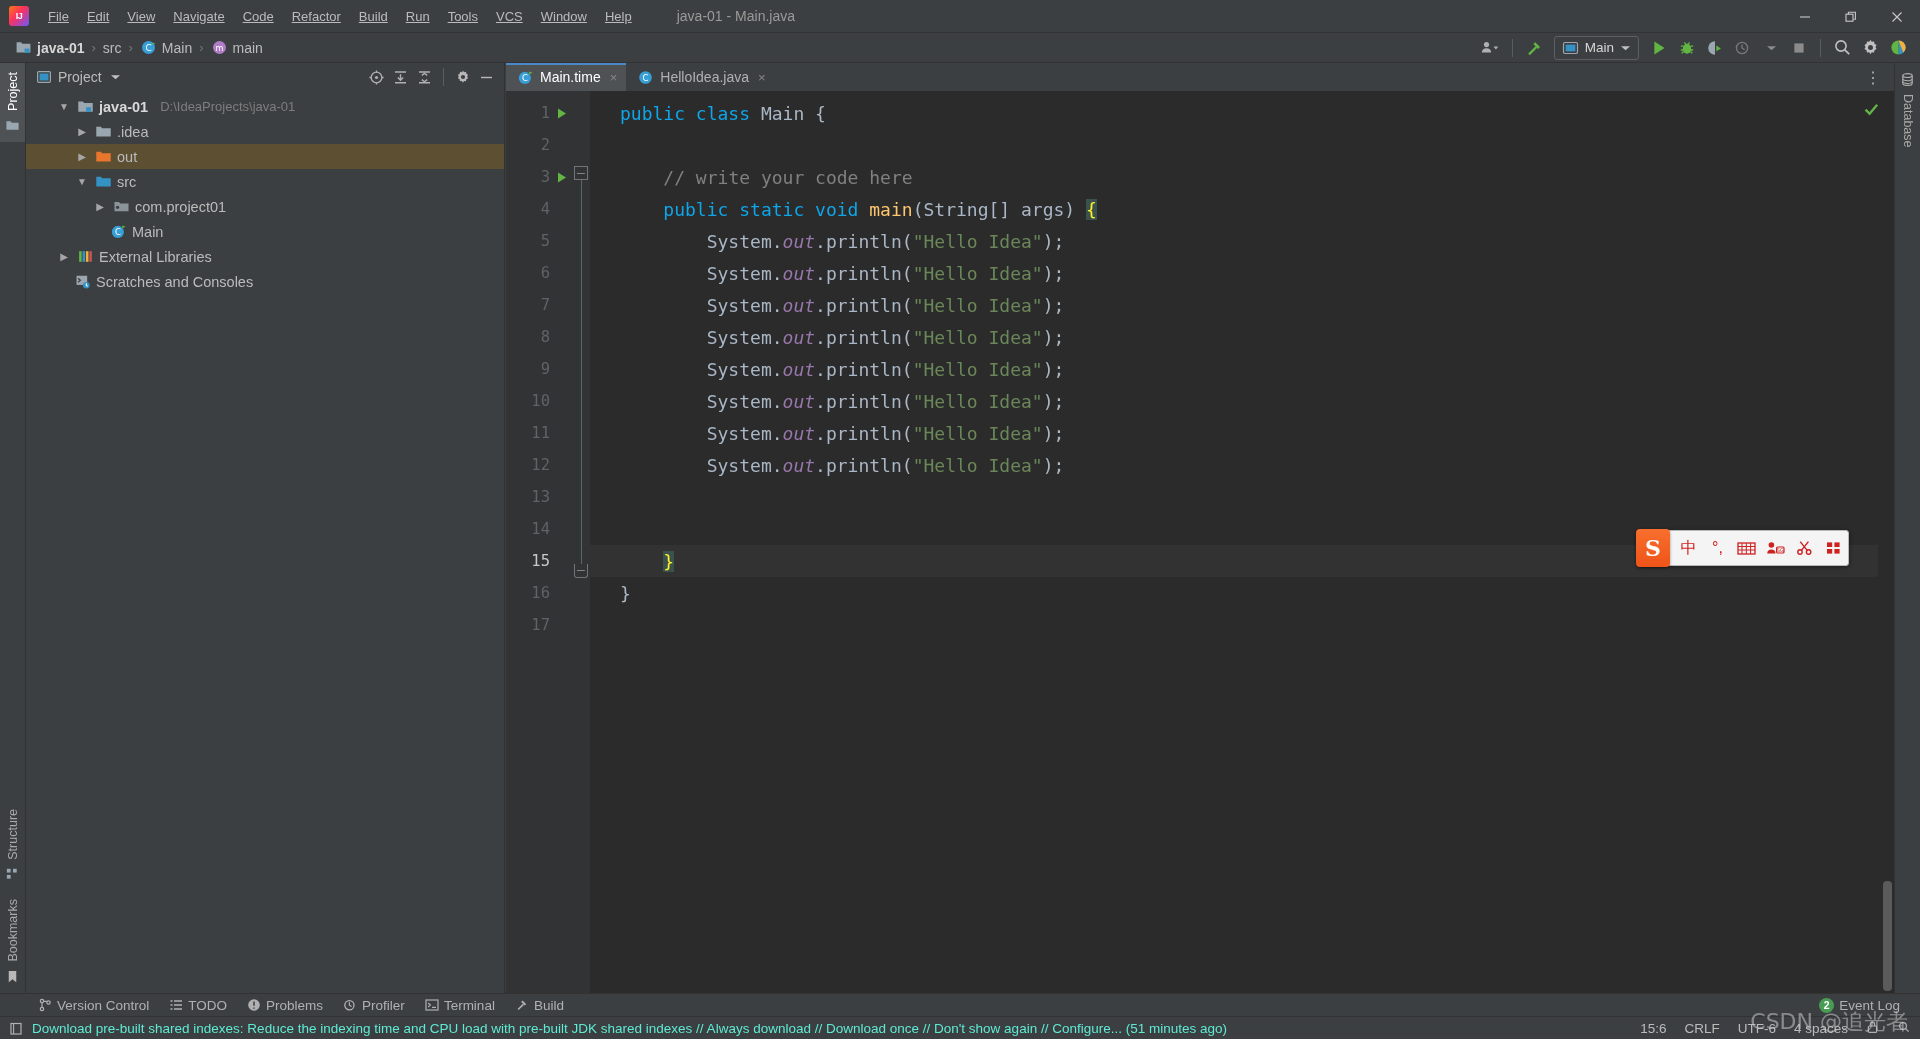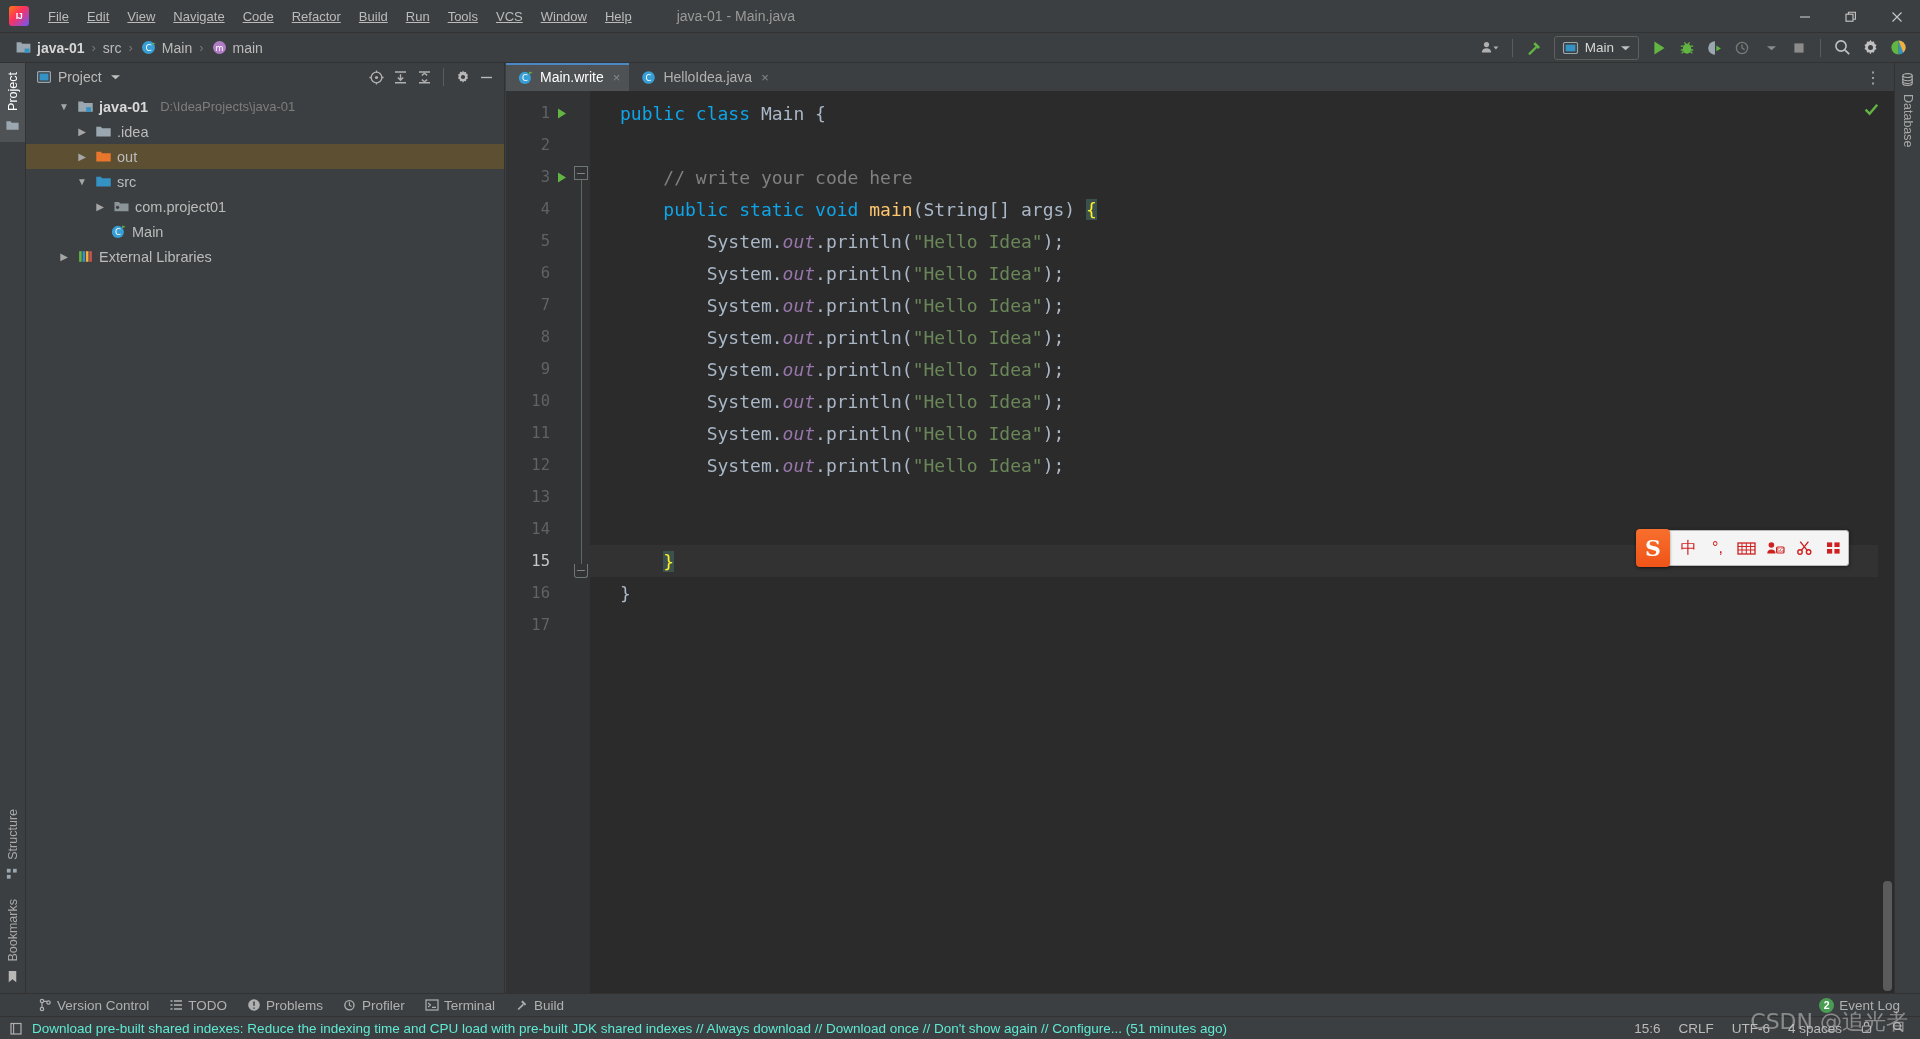--- a/index.html
+++ b/index.html
@@ -230,21 +230,21 @@
   .statusbar {
     position: absolute; left: 0; bottom: 0; width: 1920px; height: 23px;
     background: #3c3f41; display: flex; align-items: center;
     border-top: 1px solid #323232;
   }
   .status-msg {
     color: #5eead4; font-size: 13.5px; margin-left: 8px; white-space: nowrap;
   }
   .statusbar-right {
     margin-left: auto; display: flex; align-items: center; gap: 0;
-    padding-right: 6px;
+    padding-right: 0;
   }
   .sb-item {
     color: #bbbbbb; font-size: 13.5px; padding: 2px 9px; white-space: nowrap;
   }
 
   
   .ime {
     position: absolute; left: 1638px; top: 530px; height: 36px;
     display: flex; align-items: stretch;
     background: #f4f4f4; border: 1px solid #b9b9b9; border-radius: 3px;
@@ -561,32 +561,41 @@
       <span class="arrow">▶</span>
       <svg class="ic" viewBox="0 0 16 16">
         <rect x="2" y="3" width="2.4" height="10" fill="#62b543"></rect>
         <rect x="5.2" y="3" width="2.4" height="10" fill="#3592c4"></rect>
         <rect x="8.4" y="3" width="2.4" height="10" fill="#f4af3d"></rect>
         <rect x="11.6" y="3" width="2.4" height="10" fill="#c75450"></rect>
       </svg>
       <span class="nm">External Libraries</span>
     </div>
 
+    <div class="trow" style="padding-left:48px">
+      <svg class="ic" viewBox="0 0 16 16">
+        <path d="M2.4 2.6h10v8.6h-10z" fill="#9aa7b0"></path>
+        <path d="M3.8 5l2.2 1.9-2.2 1.9" stroke="#3c3f41" stroke-width="1.2" fill="none"></path>
+        <circle cx="11.6" cy="11.6" r="3.1" fill="#3592c4"></circle>
+        <path d="M11.6 9.6v2.1l1.4.9" stroke="#fff" stroke-width="1" fill="none"></path>
+      </svg>
+      <span class="nm">Scratches and Consoles</span>
+    </div>
   </div>
 </div>
 
 <div class="editor-area">
   <div class="tabbar">
     <div class="etab active">
       <svg class="ic" viewBox="0 0 16 16">
         <circle cx="7.4" cy="8.4" r="5.7" fill="#389fd6"></circle>
         <text x="7.4" y="11.4" font-size="8" fill="#fff" text-anchor="middle" font-family="DejaVu Sans">C</text>
         <path d="M11.4 2.3l3.3 1.3-3.3 1.3z" fill="#62b543"></path>
       </svg>
-      <span>Main.write</span>
+      <span>Main.time</span>
       <span class="x">×</span>
     </div>
     <div class="etab">
       <svg class="ic" viewBox="0 0 16 16">
         <circle cx="8" cy="8" r="5.9" fill="#389fd6"></circle>
         <text x="8" y="11.1" font-size="8" fill="#fff" text-anchor="middle" font-family="DejaVu Sans">C</text>
       </svg>
       <span>HelloIdea.java</span>
       <span class="x">×</span>
     </div>

